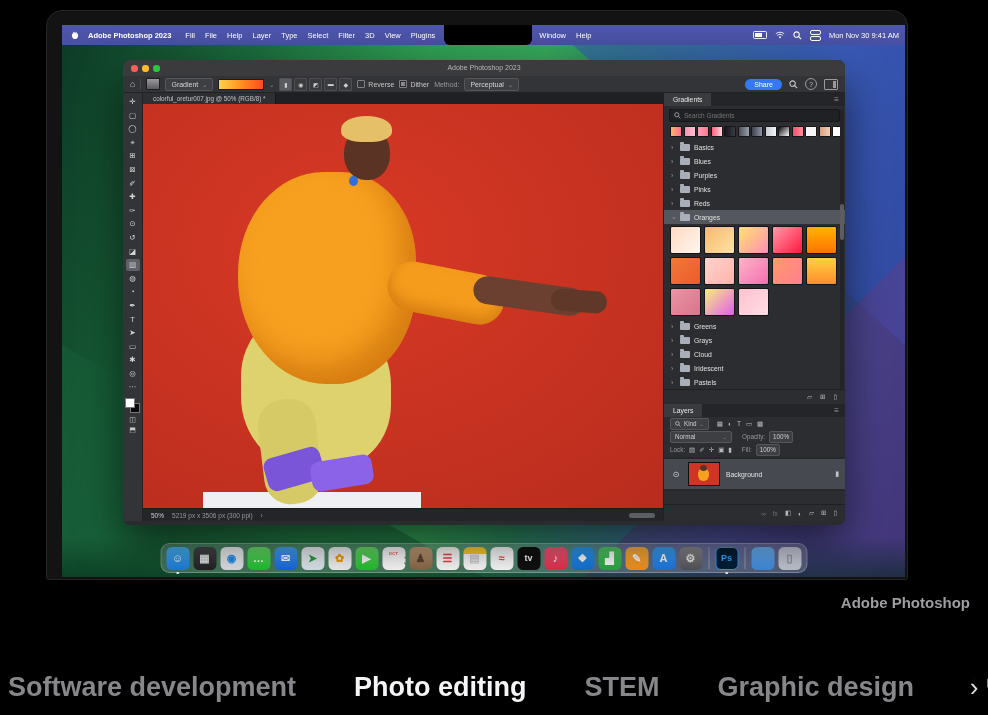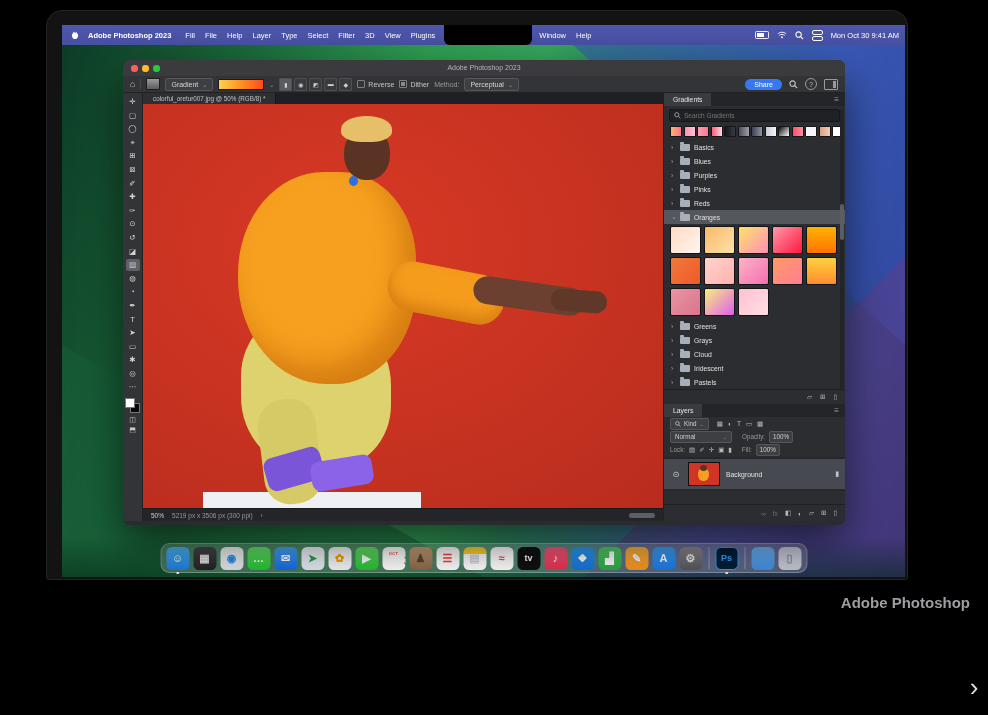--- a/index.html
+++ b/index.html
@@ -207,21 +207,21 @@
           <svg width="9" height="9" viewBox="0 0 10 10">
               <circle cx="4" cy="4" r="3" stroke="#fff" stroke-width="1.2" fill="none"></circle>
               <line x1="6.3" y1="6.3" x2="9" y2="9" stroke="#fff" stroke-width="1.3"></line>
             </svg>
         </span>
         <span class="cc-ic">
             <i></i>
             <i></i>
           </span>
       </span>
-      <span class="clock">Mon Oct 30 9:41 AM</span>
+      <span class="clock">Mon Nov 30 9:41 AM</span>
     </div>
 
     <div class="dock">
         <span class="dock-item">
           <span class="dock-icon" style="background: linear-gradient(rgb(74, 184, 245), rgb(30, 125, 224)); color: rgb(255, 255, 255);">☺</span>
           <span class="run-dot"></span>
         </span>
         <span class="dock-item">
           <span class="dock-icon" style="background: linear-gradient(rgb(71, 71, 76), rgb(35, 35, 39)); color: rgb(232, 232, 232);">▦</span>
         </span>
@@ -584,15 +584,22 @@
             <span class="ico-btn">▯</span>
           </div>
         <div class="pan-scroll">
             <i></i>
           </div>
       </div>
     </div>
   </div>
 
   <div class="caption">Adobe Photoshop</div>
+  <div class="tabsbar">
+      <span class="cat-tab">Software development</span>
+      <span class="cat-tab active">Photo editing</span>
+      <span class="cat-tab">STEM</span>
+      <span class="cat-tab">Graphic design</span>
+      <span class="cat-tab">P</span>
+    </div>
   <div class="next-btn">›</div>
 
 </div>
 
 </body></html>

